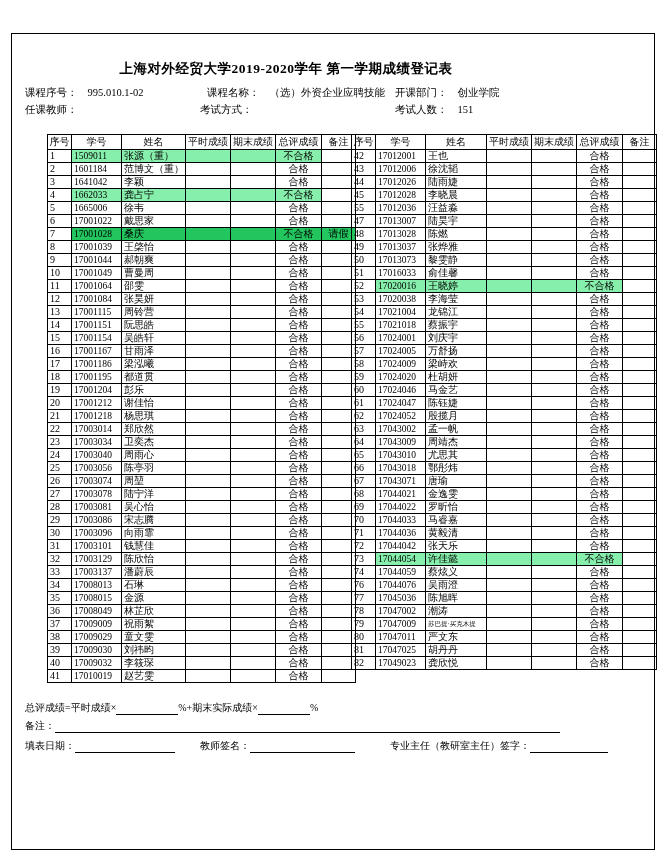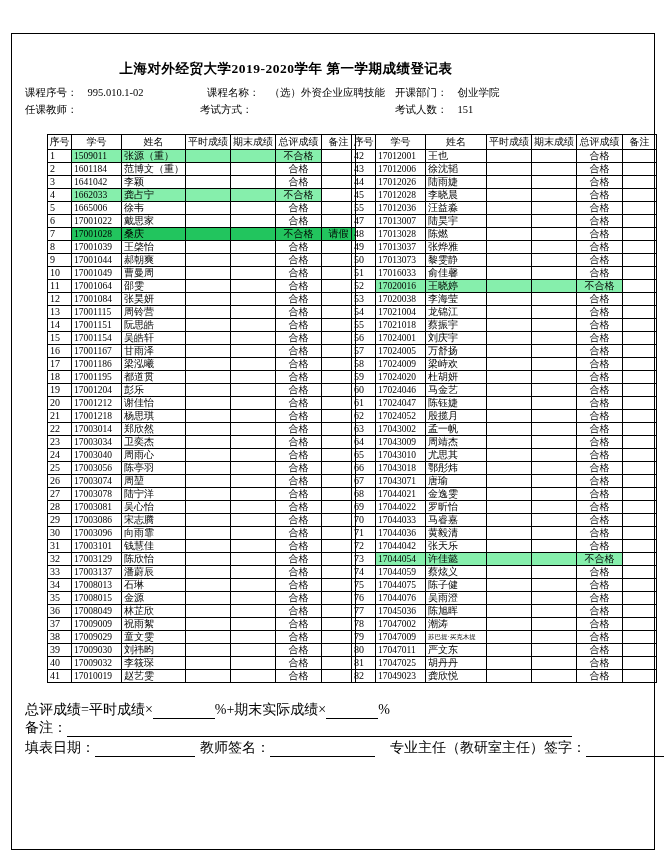--- a/index.html
+++ b/index.html
@@ -18,21 +18,21 @@
   .col-no{width:24px;} .col-id{width:50px;} .col-name{width:61px;}
   .col-reg{width:45px;} .col-fin{width:45px;} .col-tot{width:46px;} .col-note{width:34px;}
   td.c-no{ text-align:left; padding-left:2px; }
   td.c-id{ text-align:left; padding-left:2px; font-size:9.5px; }
   td.c-name{ text-align:left; padding-left:2px; }
   td.c-total{ text-align:center; }
   td.c-note{ text-align:center; }
   td.small-name{ font-size:6.5px; }
   .hl-yellow{ background:#86efac; }
   .hl-green{ background:#22c55e; }
-  .footer-line { position:absolute; font-size:14px; white-space:nowrap; }
+  .footer-line { position:absolute; font-size:10px; white-space:nowrap; }
   .blank { display:inline-block; border-bottom:1px solid #000; height:11px;
     vertical-align:bottom; }
 </style>
 </head>
 <body>
 
 <div class="frame"></div>
 
 <div class="title">上海对外经贸大学2019-2020学年 第一学期成绩登记表</div>
 
@@ -762,29 +762,20 @@
       <tr>
         <td class="c-no">74</td>
         <td class="c-id">17044059</td>
         <td class="c-name">蔡炫义</td>
         <td class="c-score"></td>
         <td class="c-score"></td>
         <td class="c-total">合格</td>
         <td class="c-note"></td>
       </tr>
       <tr>
-        <td class="c-no">75</td>
-        <td class="c-id">17044075</td>
-        <td class="c-name">陈子健</td>
-        <td class="c-score"></td>
-        <td class="c-score"></td>
-        <td class="c-total">合格</td>
-        <td class="c-note"></td>
-      </tr>
-      <tr>
         <td class="c-no">76</td>
         <td class="c-id">17044076</td>
         <td class="c-name">吴雨澄</td>
         <td class="c-score"></td>
         <td class="c-score"></td>
         <td class="c-total">合格</td>
         <td class="c-note"></td>
       </tr>
       <tr>
         <td class="c-no">77</td>

